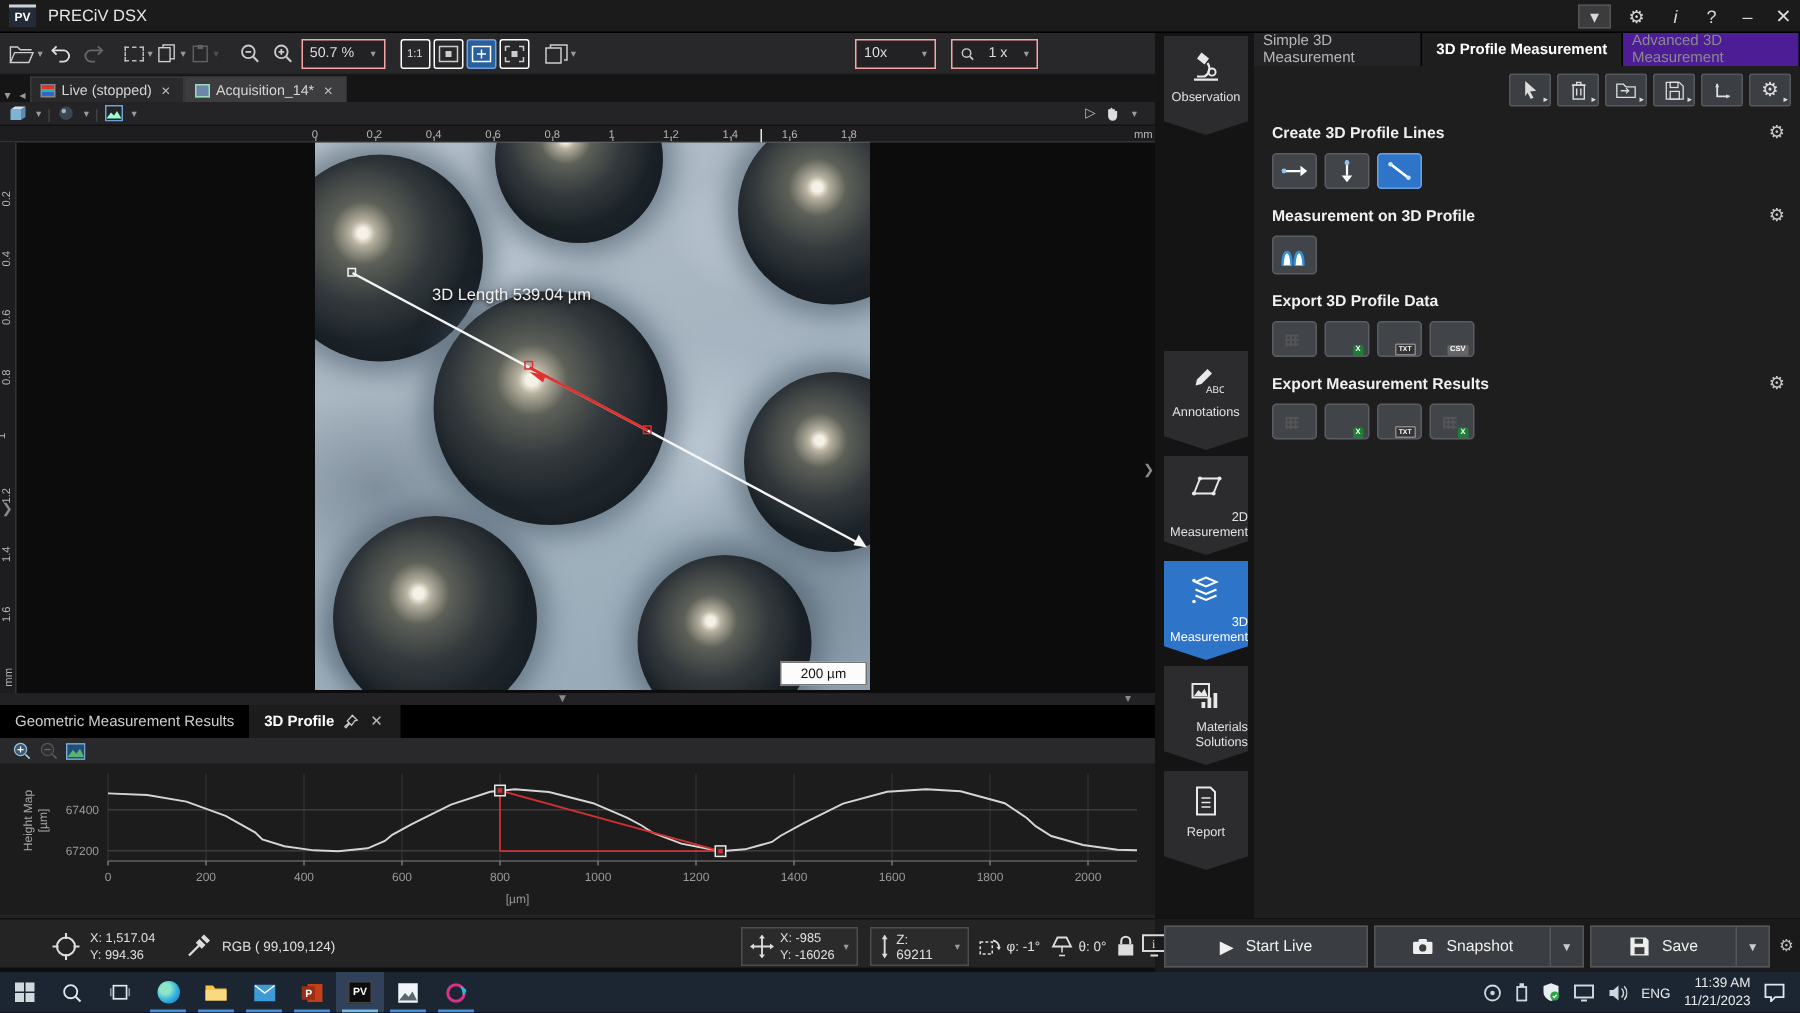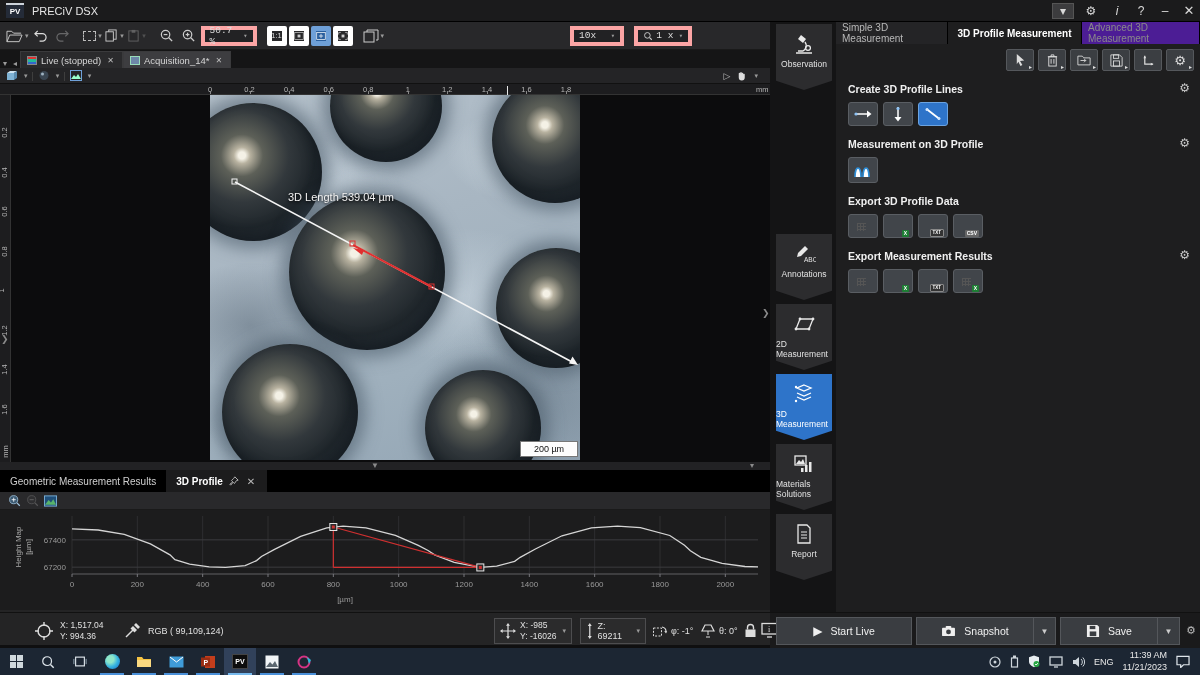--- a/index.html
+++ b/index.html
@@ -12,23 +12,23 @@
   #app-logo{left:6px;top:3px;width:18px;height:15px;background:#242b38;border-top:2px solid #cdd3da;color:#fff;font-size:8px;font-weight:bold;text-align:center;line-height:13px;}
   #app-title{left:32px;top:5px;color:#e6e6e6;font-size:11px;}
   .win-ic{top:2px;height:18px;line-height:18px;text-align:center;color:#d8d8d8;font-size:12px;width:22px;}
   #tb-dd{left:1052px;background:#3c3c3e;border:1px solid #555;height:16px;line-height:14px;top:3px;}
   
   #main-toolbar{left:0;top:22px;width:770px;height:28px;background:#28282a;border-bottom:1px solid #1a1a1a;display:flex;align-items:center;gap:2px;padding-left:6px;}
   .tbtn{height:22px;min-width:20px;display:flex;align-items:center;justify-content:center;border-radius:2px;color:#ccc;}
   .tbtn.dim{opacity:.35;}
   .ddarrow{font-size:7px;color:#9a9a9a;margin-left:2px;}
   .tsep{width:6px;}
-  .combo{height:20px;background:#222224;border:4px solid #fca5a5;display:flex;align-items:center;justify-content:space-between;padding:0 5px;color:#ddd;font-size:9.5px;font-family:Liberation Mono, monospace;}
+  .combo{height:20px;background:#222224;border:1px solid #fca5a5;display:flex;align-items:center;justify-content:space-between;padding:0 5px;color:#ddd;font-size:9.5px;}
   .dashedrect{width:13px;height:10px;border:1px dashed #bbb;}
-  .boxbtn{width:20px;height:20px;border:5px solid #ffffff;border-radius:2px;display:flex;align-items:center;justify-content:center;font-size:7.5px;color:#ddd;}
+  .boxbtn{width:20px;height:20px;border:1px solid #ffffff;border-radius:2px;display:flex;align-items:center;justify-content:center;font-size:7.5px;color:#ddd;}
   
   #tabrow{left:0;top:50px;width:770px;height:18px;background:#151516;display:flex;align-items:flex-end;}
   .doctab{height:17px;display:flex;align-items:center;gap:4px;padding:0 6px;font-size:9.5px;color:#d5d5d5;border:1px solid #3a3a3c;border-bottom:none;background:#2a2a2c;}
   .doctab.active{background:#3d3d40;}
   .tabclose{color:#bbb;font-size:8px;padding:0 2px;}
   .live-ic{width:10px;height:9px;background:linear-gradient(#d33 0 33%,#2b9 33% 66%,#36c 66% 100%);border:1px solid #888;}
   .acq-ic{width:10px;height:9px;background:#6d87a8;border:1px solid #9db;}
   .tabnav{color:#9a9a9a;font-size:8px;padding:0 3px;}
   
   #subtoolbar{left:0;top:68px;width:770px;height:16px;background:#242426;display:flex;align-items:center;padding:0 6px;gap:4px;border-bottom:1px solid #111;}
@@ -55,21 +55,21 @@
     background:radial-gradient(circle at 42% 38%, #f4f1e6 0 3%, #b8b2a0 7%, #5d6058 18%, #32383c 40%, #1f262b 62%, #2b343c 82%, #45525c 96%);
     box-shadow:0 0 16px 8px rgba(70,85,100,.55), inset -4px -6px 14px rgba(10,15,20,.6);}
   #measure-label{color:#f2f2f2;font-size:11px;text-shadow:0 1px 3px #000;}
   #scalebar{background:#fcfcfc;border:1px solid #777;box-shadow:0 0 0 1px #fff inset;color:#111;font-size:9px;text-align:center;line-height:14px;}
   .edge-arrow{color:#8a8a8a;font-size:9px;}
   #bottom-splitter{left:0;top:462px;width:770px;height:8px;background:#222224;}
   
   #navstrip{left:770px;top:22px;width:66px;height:590px;background:#141415;}
   .navtab{position:absolute;left:6px;width:56px;height:66px;background:#2c2c2e;clip-path:polygon(0 0,100% 0,100% 86%,50% 100%,0 86%);display:flex;flex-direction:column;align-items:center;padding-top:8px;gap:3px;color:#e2e2e2;}
   .navtab.sel{background:#2e74c9;color:#fff;}
-  .navtab .nlabel{font-size:8.5px;text-align:left;line-height:1.2;}
+  .navtab .nlabel{font-size:8.5px;text-align:right;line-height:1.2;}
   
   #rightpanel{left:836px;top:22px;width:364px;height:590px;background:#1e1e1f;}
   #rtabs{display:flex;height:22px;background:#161617;}
   .rtab{height:22px;display:flex;align-items:center;justify-content:center;font-size:10px;color:#b8b8b8;background:#242426;border-right:1px solid #000;padding:0 6px;}
   .rtab.active{background:#1e1e1f;color:#fff;font-weight:bold;}
   .rtab.dim{color:#8a8a8a;background:#4c1d95;}
   #rtoolbar{display:flex;justify-content:flex-end;gap:4px;padding:5px 6px 4px 0;}
   .rbtn{width:28px;height:22px;background:#3b3e42;border:1px solid #55585c;border-radius:2px;display:flex;align-items:center;justify-content:center;position:relative;color:#ddd;}
   .rbadge{position:absolute;right:1px;bottom:0px;font-size:6px;color:#ddd;}
   .sect{padding:8px 12px 0 12px;position:relative;}

